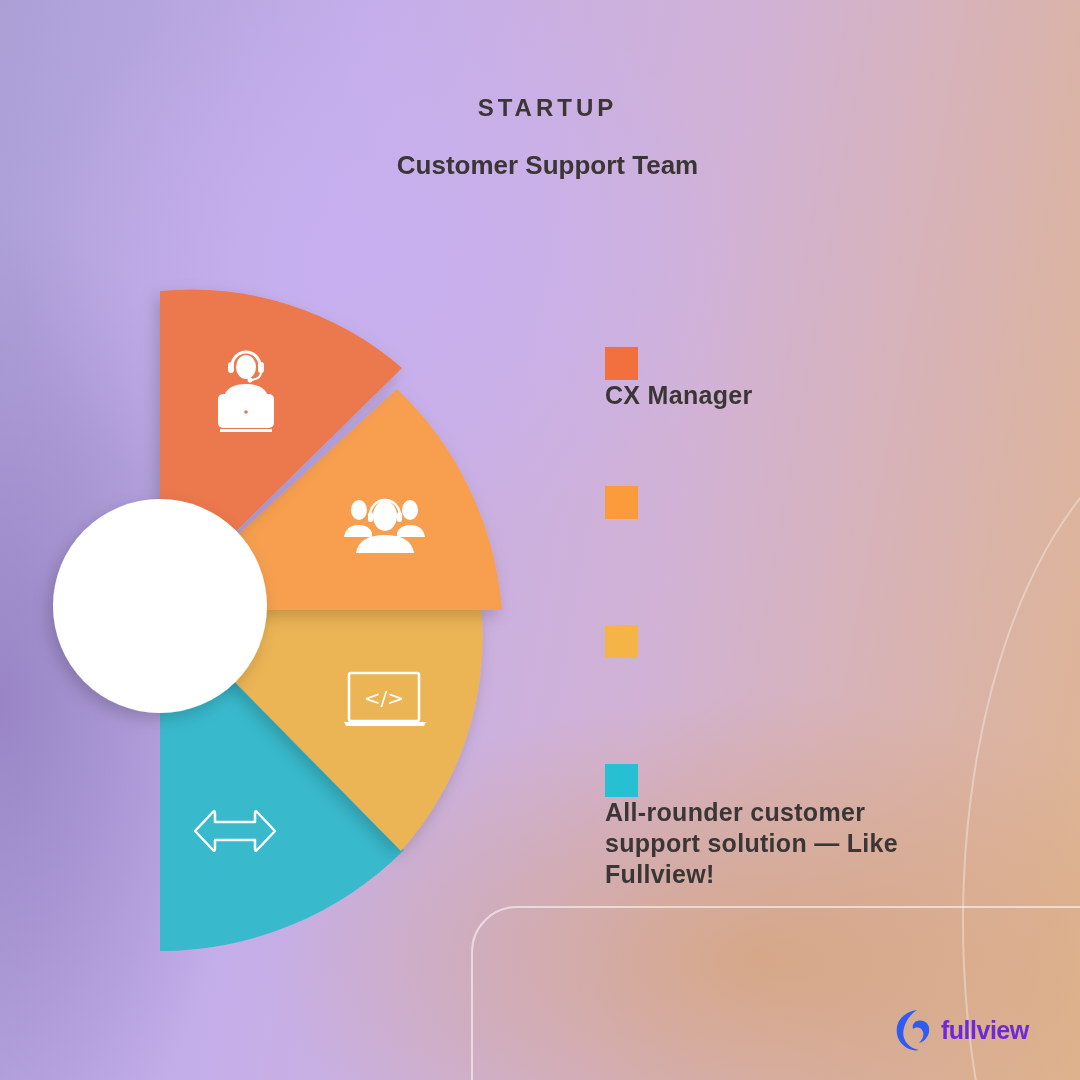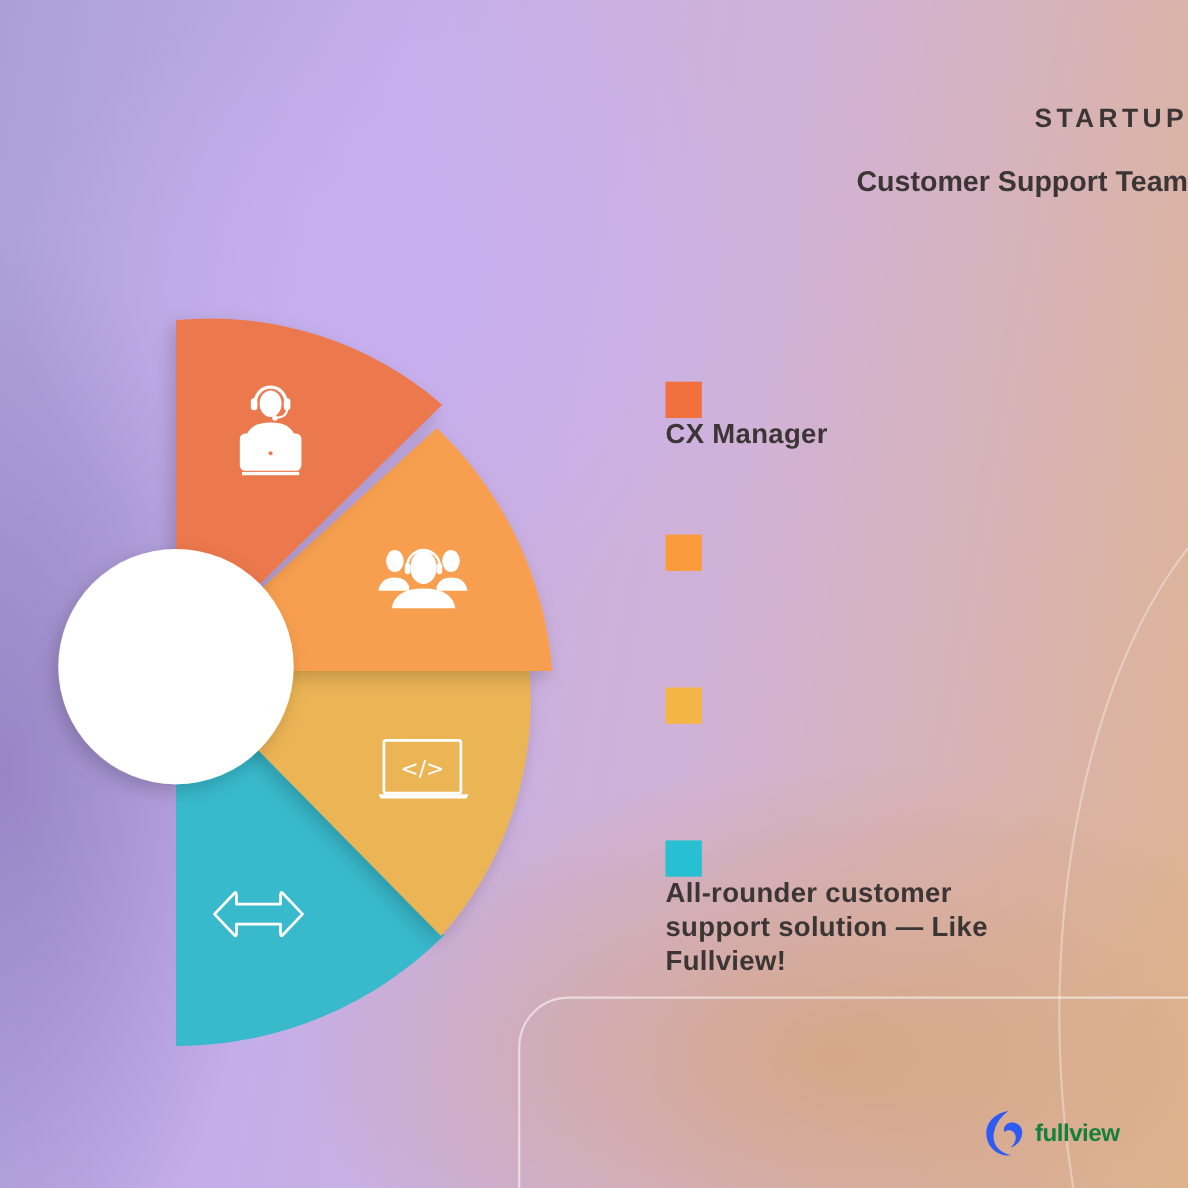--- a/index.html
+++ b/index.html
@@ -5,38 +5,38 @@
   html, body { margin:0; padding:0; }
   body {
     width:1080px; height:1080px; overflow:hidden; position:relative;
     font-family:"Liberation Sans", sans-serif;
     background:
       radial-gradient(ellipse 520px 420px at 380px 260px, rgba(200,176,240,0.95) 0%, rgba(200,176,240,0) 70%),
       radial-gradient(ellipse 700px 380px at 760px 960px, rgba(214,164,118,0.75) 0%, rgba(214,164,118,0) 70%),
       radial-gradient(ellipse 360px 700px at 0px 700px, rgba(150,130,195,0.9) 0%, rgba(150,130,195,0) 70%),
       linear-gradient(100deg, #ab9fd6 0%, #c4aeea 30%, #d1b2d6 60%, #dab3a9 85%, #dfb590 100%);
   }
-  .header { position:absolute; left:15px; right:0; text-align:right; color:#3b3535; }
+  .header { position:absolute; left:15px; right:0; text-align:center; color:#3b3535; }
   .eyebrow { top:94px; font-size:24px; font-weight:700; letter-spacing:4px; }
   .title { top:150px; font-size:26px; font-weight:700; }
   .chart { position:absolute; left:0; top:0; width:1080px; height:1080px; }
   .legend { position:absolute; left:605px; top:340px; width:400px; }
   .legend-item { position:absolute; left:0; display:flex; align-items:flex-start;flex-direction:column; }
   .swatch { width:33px; height:33px; margin-right:24px; flex:none; margin-top:5px; }
   .legend-label { color:#3b3535; font-size:25px; font-weight:700; line-height:31px; width:320px; letter-spacing:0.3px; }
   .deco-card {
     position:absolute; left:471px; top:906px; width:700px; height:300px;
     border:2px solid rgba(255,255,255,0.55); border-radius:46px;
   }
   .deco-arc {
     position:absolute; left:962px; top:420px; width:500px; height:1000px;
     border:2px solid rgba(255,255,255,0.35); border-radius:50%;
   }
   .logo { position:absolute; left:895px; top:1008px; display:flex; align-items:center; }
-  .logo-text { font-size:22px; font-weight:700; color:#15803d; margin-left:6px; letter-spacing:-0.5px; }
+  .logo-text { font-size:25px; font-weight:700; color:#6d28d9; margin-left:6px; letter-spacing:-0.5px; }
 </style>
 </head>
 <body>
 
 <div class="deco-arc"></div>
 <div class="deco-card"></div>
 
 <div class="header eyebrow">STARTUP</div>
 <div class="header title">Customer Support Team</div>
 

